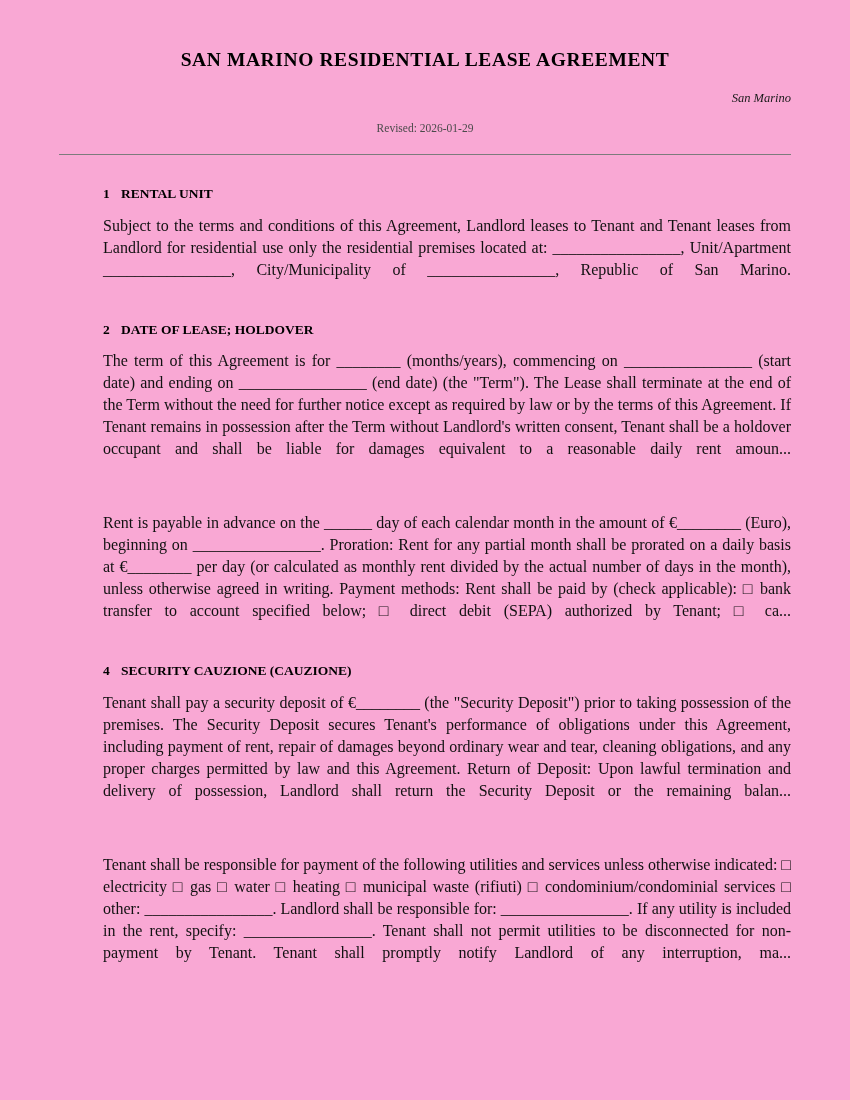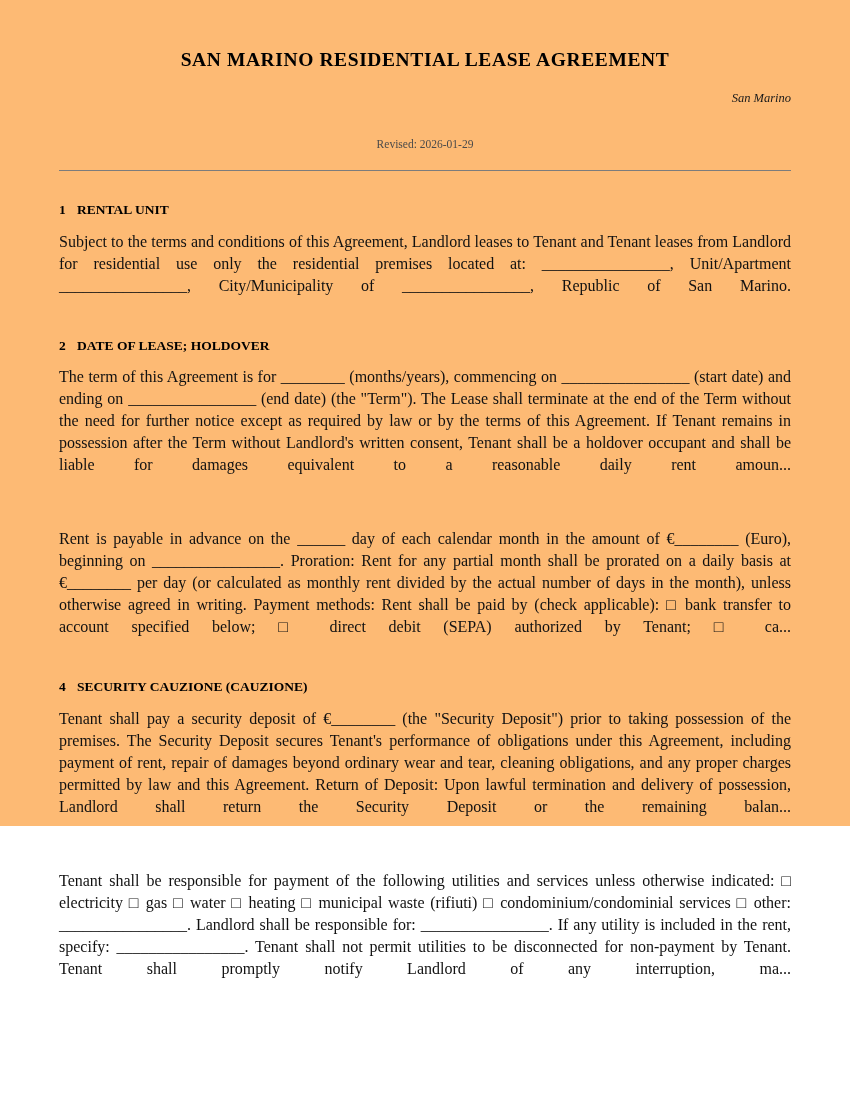--- a/index.html
+++ b/index.html
@@ -10,24 +10,24 @@
   body {
     width: 850px;
     height: 1100px;
     font-family: "Liberation Serif", "DejaVu Serif", serif;
     color: #000000;
     -webkit-font-smoothing: antialiased;
   }
   .page {
     position: relative;
     width: 850px;
-    height: 826px;
+    height: 1100px;
     box-sizing: border-box;
     padding: 0 59px;
-    background: #fdba74;
+    background: #f9a8d4;
   }
   .doc-header {
     padding-top: 48px;
   }
   .doc-title {
     margin: 0;
     text-align: center;
     font-family: "Liberation Serif", "DejaVu Serif", serif;
     font-weight: bold;
     font-size: 19.5px;
@@ -37,34 +37,35 @@
   }
   .doc-jurisdiction {
     margin: 0;
     padding-top: 19px;
     text-align: right;
     font-style: italic;
     font-size: 12.5px;
     color: #1a1a1a;
   }
   .doc-revised {
-    margin: 16px;
+    margin: 0;
     padding-top: 16px;
     text-align: center;
     font-size: 11.5px;
     color: #4a4a4a;
   }
   .header-rule {
     margin: 20px 0 0 0;
     height: 1px;
     background: #7c7c7c;
     width: 732px;
   }
   .sections {
     padding-top: 12px;
+    margin-left: 44px;
   }
   .section {
     padding-top: 18px;
   }
   .section-heading {
     margin: 0 0 0 0;
     font-weight: bold;
     font-size: 13.5px;
     line-height: 1.3;
     color: #000000;

